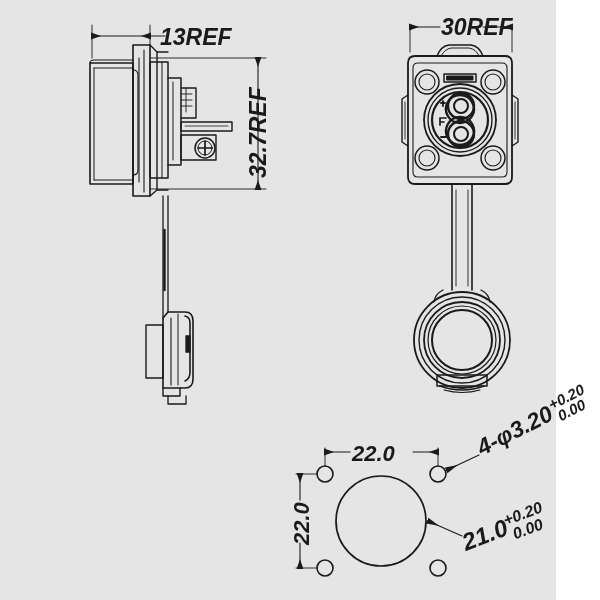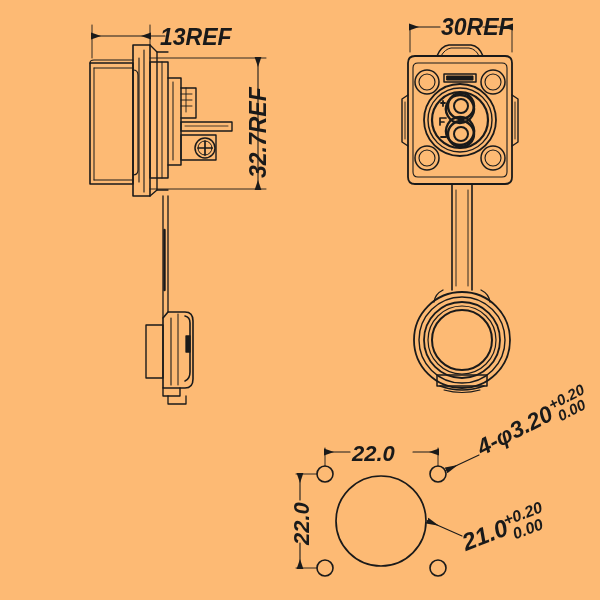--- a/index.html
+++ b/index.html
@@ -1,18 +1,18 @@
 <!DOCTYPE html>
 <html><head>
 <meta charset="utf-8">
 <style>
   html,body{margin:0;padding:0;background:#ffffff;}
   body{width:600px;height:600px;overflow:hidden;
        font-family:"Liberation Sans",sans-serif;}
-  #sheet{position:relative;width:600px;height:600px;background:#fdba74;}
+  #sheet{position:relative;width:556px;height:600px;background:#e5e5e5;}
   svg{display:block;}
   .dimtext{font-family:"Liberation Sans",sans-serif;font-style:italic;
            font-weight:700;fill:#1a1a1a;}
 </style>
 </head>
 <body>
 
 <div id="sheet">
 <svg width="600" height="600" viewBox="0 0 600 600">
 

